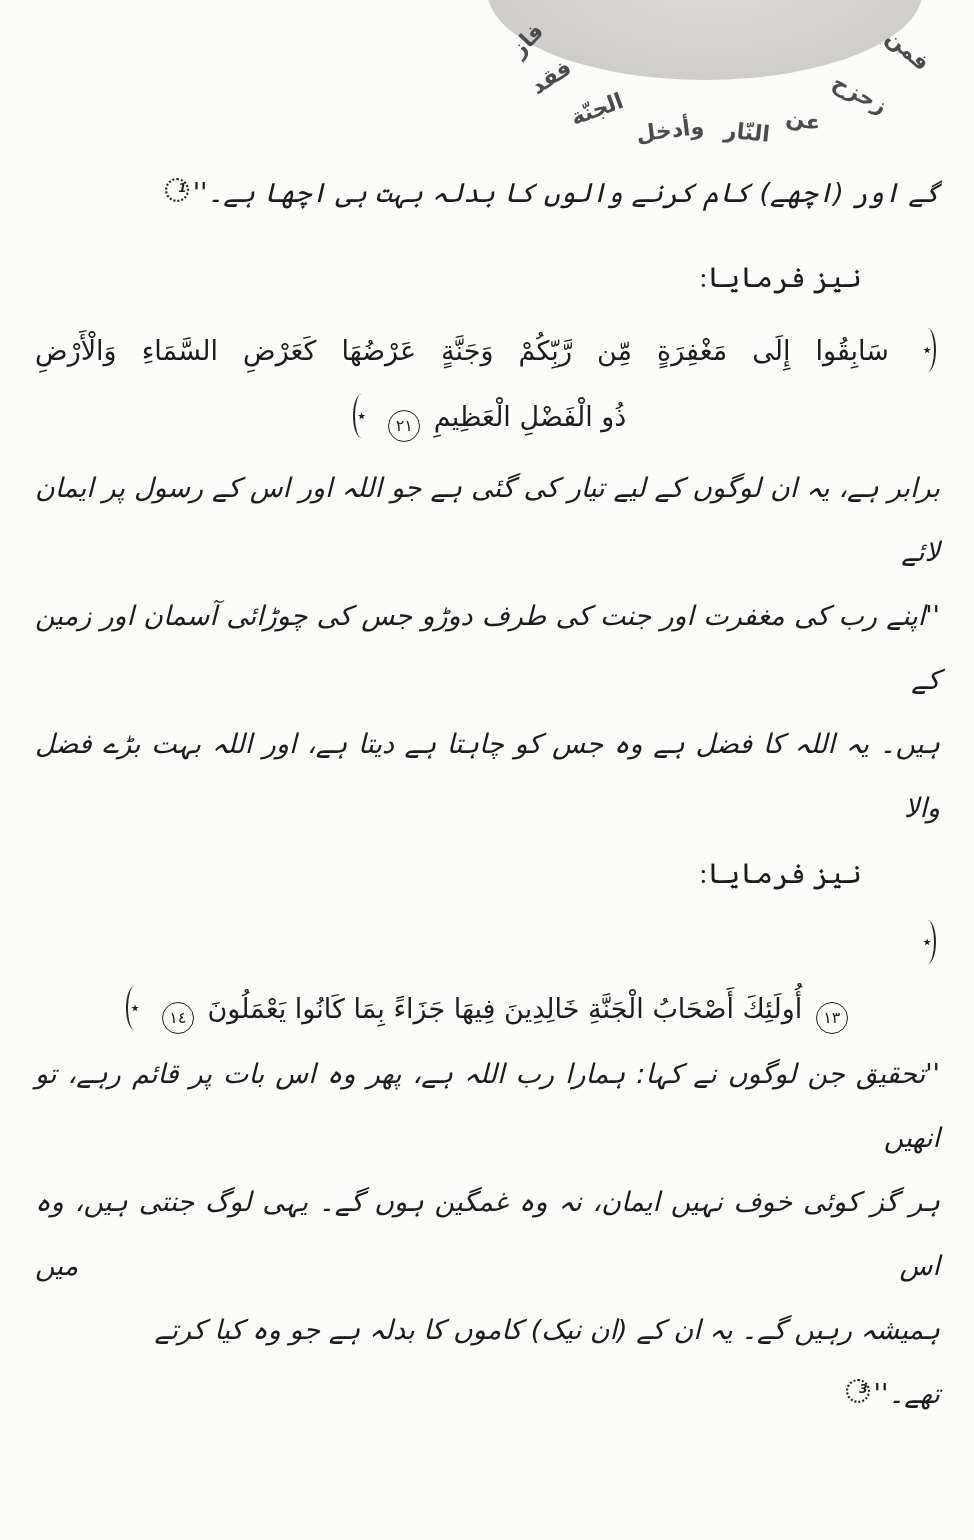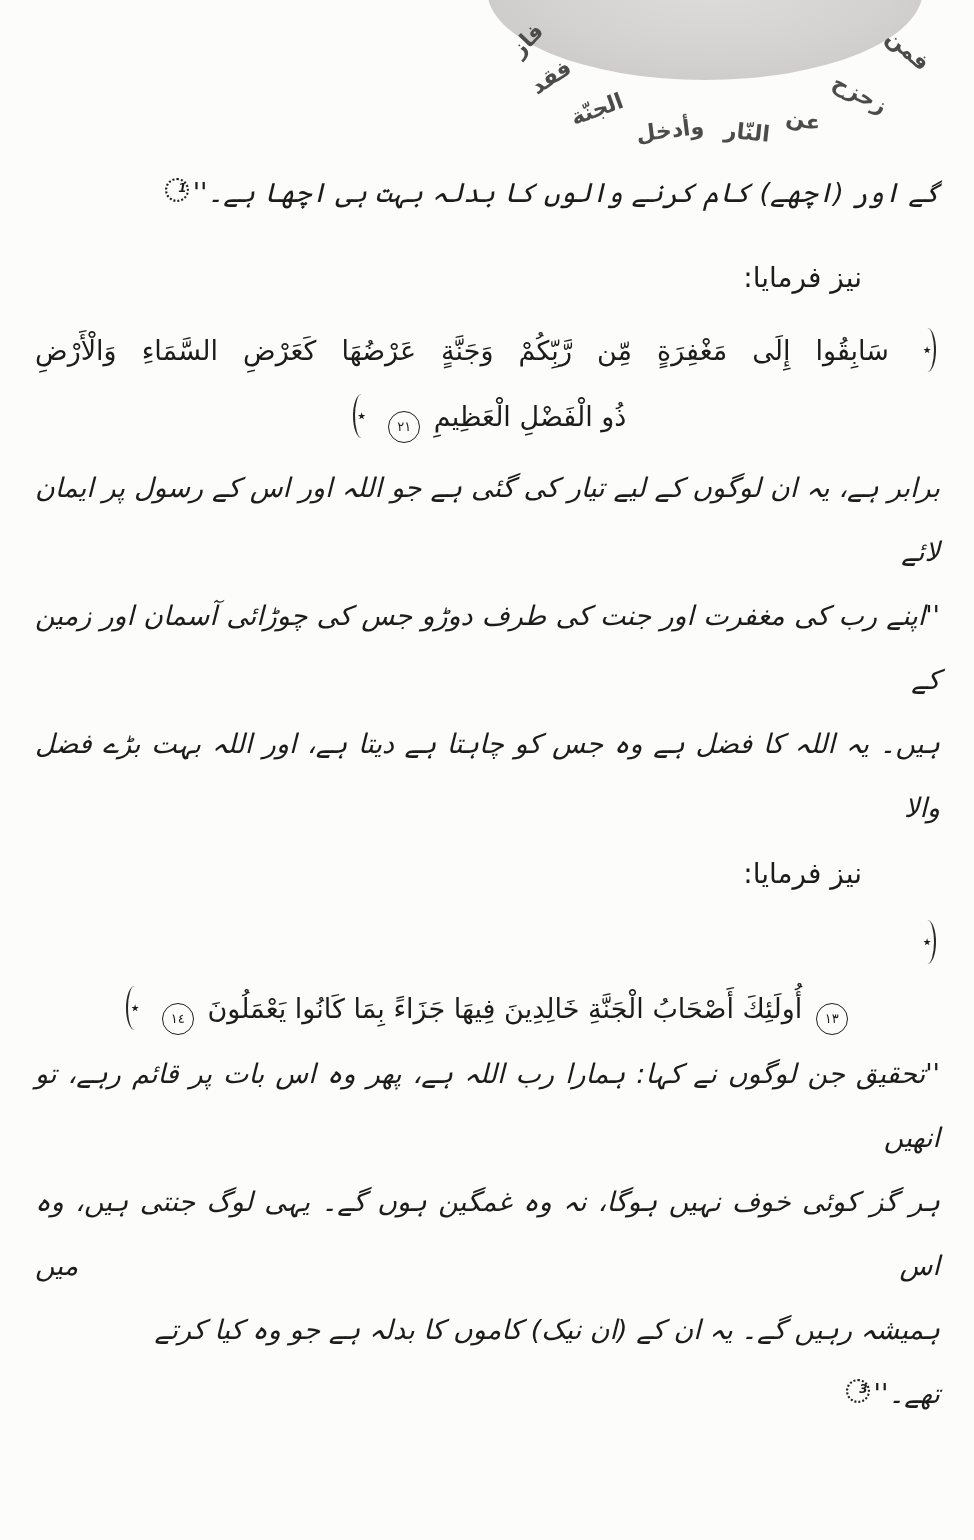--- a/index.html
+++ b/index.html
@@ -25,34 +25,34 @@
   [data-name="urdu-continuation-paragraph"] .uline{line-height:46px;}
   [data-name="said-again-1"]{margin-top:40px;padding-left:78px;}
   [data-name="said-again-1"],[data-name="said-again-2"],[data-name="allah-saying-intro"]{
       font-size:28px;line-height:44px;text-align:left;direction:rtl;}
   [data-name="said-again-2"]{margin-top:12px;padding-left:78px;}
   [data-name="quran-verse-block-1"]{margin-top:18px;}
   [data-name="urdu-translation-1"]{margin-top:6px;}
   [data-name="quran-verse-block-2"]{margin-top:14px;}
   [data-name="urdu-translation-2"]{margin-top:0px;}
   
-  .intro{text-align:right !important;}
+  .intro{text-align:right !important;font-family:Liberation Serif, serif;}
   [data-name="said-again-1"],[data-name="said-again-2"]{padding-right:0;padding-left:0;margin-right:0;margin-left:78px;text-align:right;}
   [data-name="said-again-1"]{margin-right:0;}
   .intro.ind1{padding-right:78px;}
 
   
   .qblock .qline{font-size:27px;line-height:66px;}
   .qblock .qline.j{text-align:justify;text-align-last:justify;}
   .qblock .qline.c{text-align:center;text-align-last:center;}
   .qt{unicode-bidi:isolate;}
 
   .vnum{display:inline-flex;align-items:center;justify-content:center;
         min-width:30px;height:30px;border:1.5px solid #1f1f1f;border-radius:50%;
-        font-size:13px;line-height:1;vertical-align:-5px;margin:0 5px;}
+        font-size:16px;line-height:1;vertical-align:-5px;margin:0 5px;}
 
   .orn{display:inline-block;position:relative;width:18px;height:44px;vertical-align:-12px;margin:0 4px;}
   .orn i{position:absolute;top:0;bottom:0;width:15px;}
   .orn.open i{right:0;border-right:2px solid #262626;border-radius:50%;}
   .orn.close i{left:0;border-left:2px solid #262626;border-radius:50%;}
   .orn b{position:absolute;top:50%;left:50%;transform:translate(-50%,-50%);
          font-weight:normal;font-size:16px;font-style:normal;}
 
   
   .note{display:inline-block;min-width:20px;height:20px;line-height:17px;
@@ -99,18 +99,18 @@
 
     <div class="intro ind1" data-name="said-again-2">نیز فرمایا:</div>
 
     <div class="qblock" data-name="quran-verse-block-2">
         <div class="qline j" data-name="quran-line"><span class="orn open" data-name="quote-open-ornament"><i data-name="ornament-arc"></i><b data-name="flower-icon">٭</b></span>  </div>
         <div class="qline c" data-name="quran-line"><span class="vnum" data-name="verse-number">١٣</span> <span class="qt" data-name="quran-text">أُولَئِكَ أَصْحَابُ الْجَنَّةِ خَالِدِينَ فِيهَا جَزَاءً بِمَا كَانُوا يَعْمَلُونَ</span> <span class="vnum" data-name="verse-number">١٤</span> <span class="orn close" data-name="quote-close-ornament"><i data-name="ornament-arc"></i><b data-name="flower-icon">٭</b></span> </div>
       </div>
 
     <div class="upara" data-name="urdu-translation-2">
         <div class="uline" data-name="urdu-line">''تحقیق جن لوگوں نے کہا: ہمارا رب اللہ ہے، پھر وہ اس بات پر قائم رہے، تو انھیں</div>
-        <div class="uline" data-name="urdu-line">ہر گز کوئی خوف نہیں ہوگا، نہ وہ غمگین ہوں گے۔ یہی لوگ جنتی ہیں، وہ اس میں</div>
+        <div class="uline" data-name="urdu-line">ہر گز کوئی خوف نہیں ایمان، نہ وہ غمگین ہوں گے۔ یہی لوگ جنتی ہیں، وہ اس میں</div>
         <div class="uline last" data-name="urdu-line-last" style="padding-left: 85px;"><span data-name="urdu-text">ہمیشہ رہیں گے۔ یہ ان کے (ان نیک) کاموں کا بدلہ ہے جو وہ کیا کرتے تھے۔''</span><span class="note" data-name="footnote-marker">3</span></div>
       </div>
 
   </div>
 </div>
 
 </body></html>

